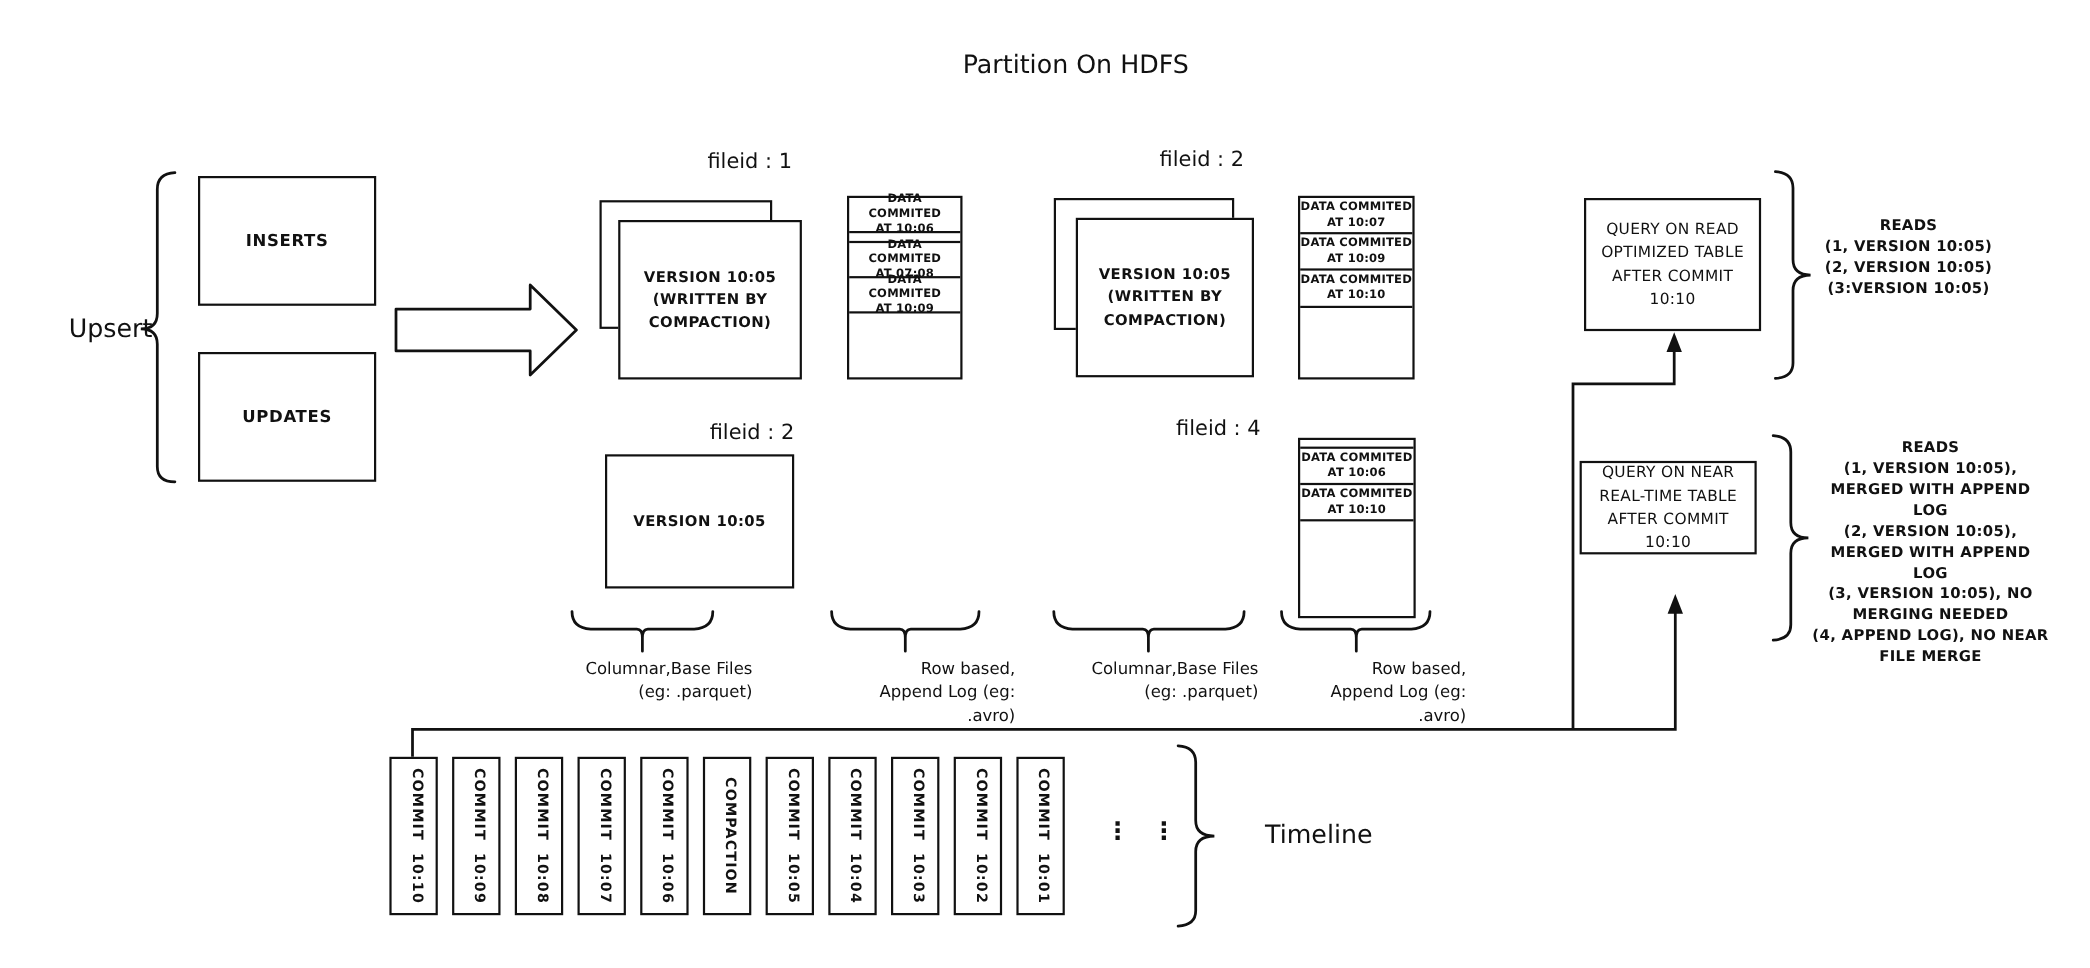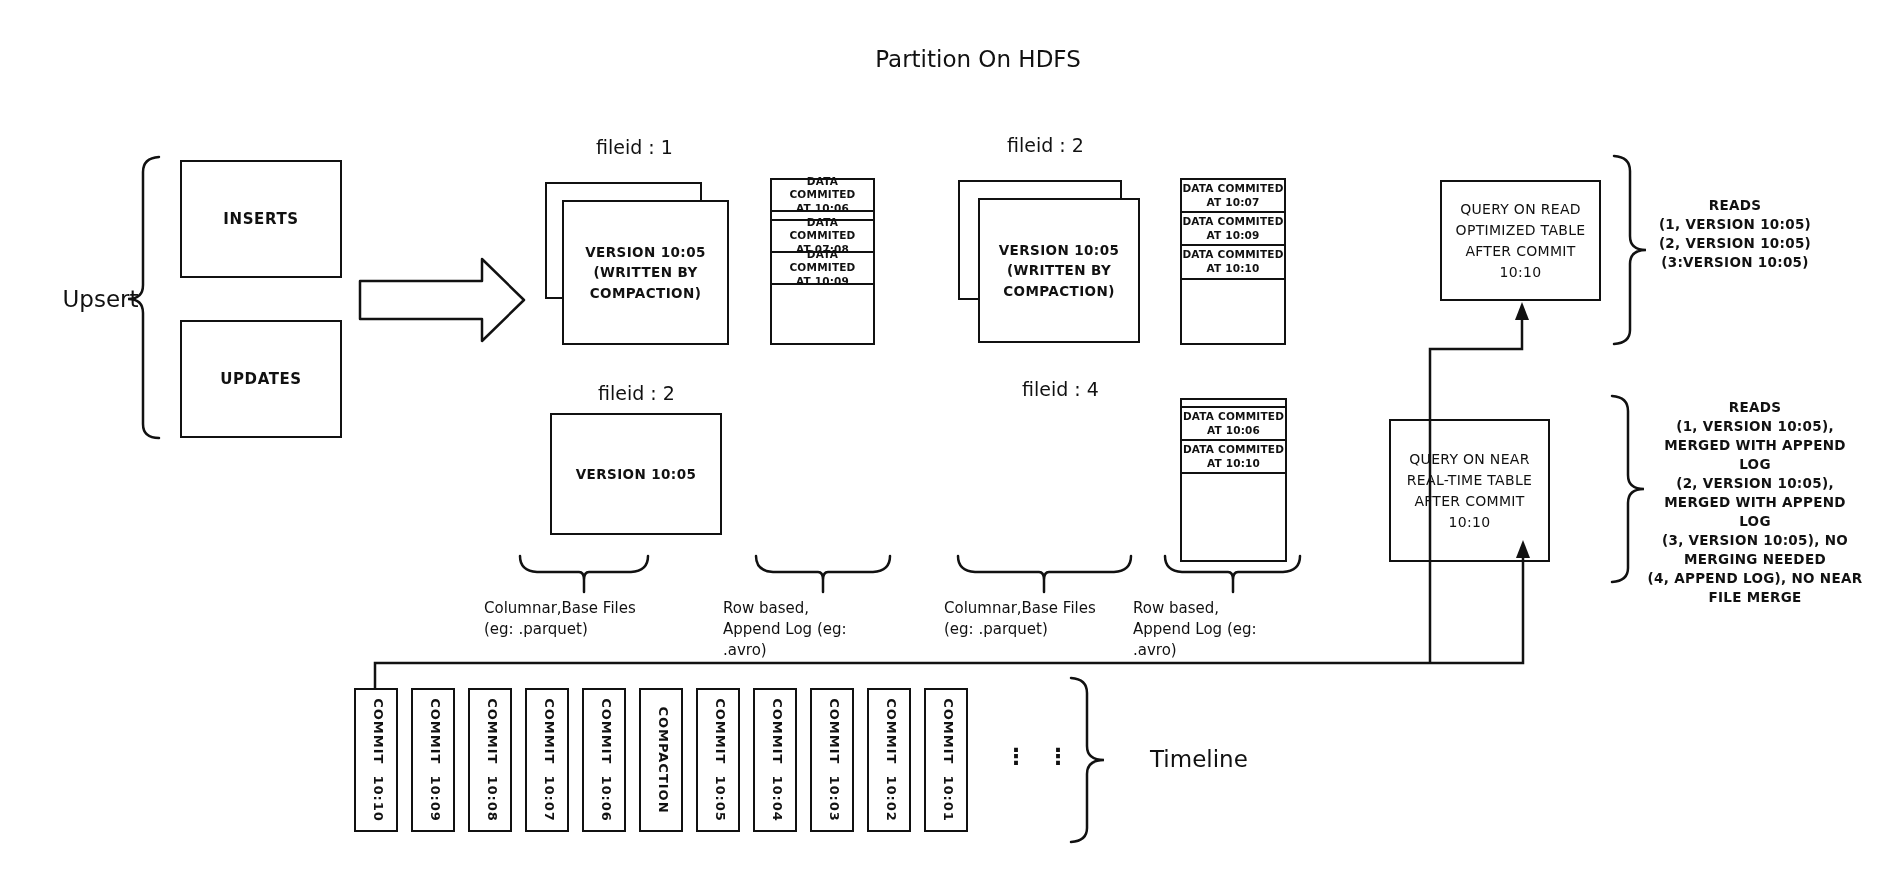--- a/index.html
+++ b/index.html
@@ -3,30 +3,30 @@
 <meta charset="utf-8">
 <style>
   html,body{margin:0;padding:0;background:#fff;}
   #canvas{position:relative;width:1900px;height:880px;background:#fff;overflow:hidden;
           font-family:"DejaVu Sans",sans-serif;color:#111;}
   .abs{position:absolute;box-sizing:border-box;margin-left:28px;}
   .box{position:absolute;box-sizing:border-box;border:2.5px solid #111;background:#fff;
        display:flex;flex-direction:column;align-items:center;justify-content:center;text-align:center;}
   .cap{font-weight:700;letter-spacing:0.6px;}
   .title{font-size:23px;text-align:center;}
-  .fid{font-size:19px;text-align:left;}
+  .fid{font-size:19px;text-align:right;}
   .base-line{font-size:13.5px;font-weight:700;line-height:1.5;letter-spacing:0.4px;}
   .logcol{position:absolute;box-sizing:border-box;border:2.5px solid #111;background:#fff;
           display:flex;flex-direction:column;}
   .logrow{box-sizing:border-box;border-bottom:2px solid #111;display:flex;flex-direction:column;
           align-items:center;justify-content:center;font-size:10.5px;font-weight:700;line-height:1.3;
           text-align:center;letter-spacing:0.2px;}
   .logrow.gap{border-bottom:2px solid #111;}
   .logfill{flex:1;}
-  .collab{position:absolute;text-align:left;font-size:15px;line-height:1.4;}
+  .collab{position:absolute;text-align:right;font-size:15px;line-height:1.4;}
   .qline{font-size:14px;font-weight:400;line-height:1.5;letter-spacing:0.3px;}
   .reads{position:absolute;text-align:center;font-size:13.5px;font-weight:700;line-height:19px;letter-spacing:0.3px;}
   .tl-box{position:absolute;width:44px;height:144px;border:2.5px solid #111;background:#fff;box-sizing:border-box;}
   .tl-box span{position:absolute;left:50%;top:50%;width:140px;height:20px;margin-left:-70px;margin-top:-10px;
                transform:rotate(90deg);text-align:center;font-size:13px;font-weight:700;
                letter-spacing:1px;white-space:pre;}
   .dots{position:absolute;font-size:22px;font-weight:700;}
   svg.overlay{position:absolute;left:0;top:0;pointer-events:none;}
 </style>
 </head>
@@ -133,21 +133,21 @@
     <div>Append Log  (eg:</div>
     <div>.avro)</div>
   </div>
 
   <div class="box" style="left:1440px;top:180px;width:161px;height:121px;">
     <span class="qline">QUERY ON READ</span>
     <span class="qline">OPTIMIZED TABLE</span>
     <span class="qline">AFTER COMMIT</span>
     <span class="qline">10:10</span>
   </div>
-  <div class="box" style="left:1389px;top:419px;width:161px;height:143px;">
+  <div class="box" style="left:1436px;top:419px;width:161px;height:85px;">
     <span class="qline">QUERY ON NEAR</span>
     <span class="qline">REAL-TIME TABLE</span>
     <span class="qline">AFTER COMMIT</span>
     <span class="qline">10:10</span>
   </div>
 
   <div class="reads" style="left:1650px;top:196px;width:170px;">
     <div>READS</div>
     <div>(1, VERSION 10:05)</div>
     <div>(2, VERSION 10:05)</div>

